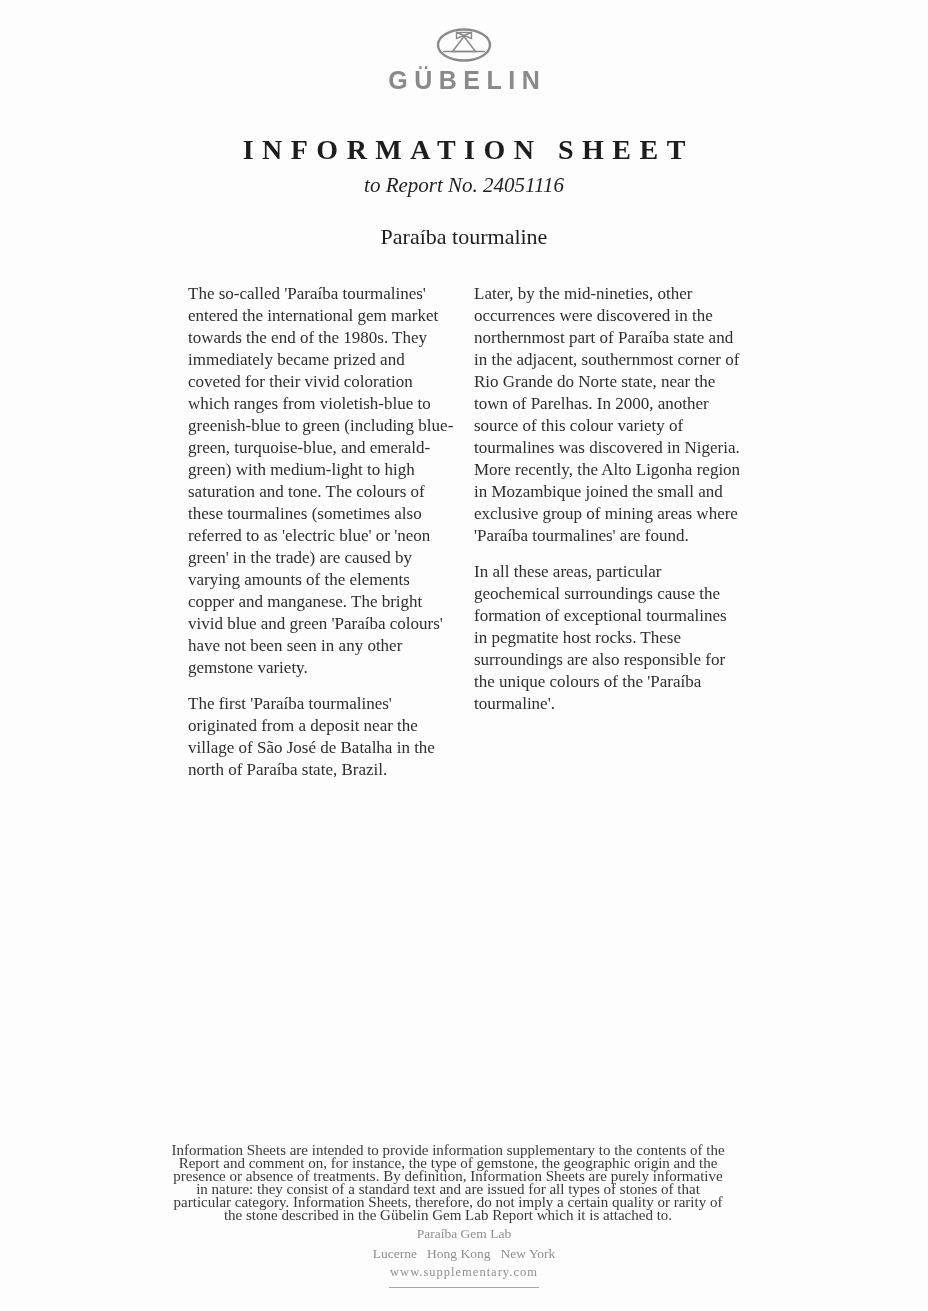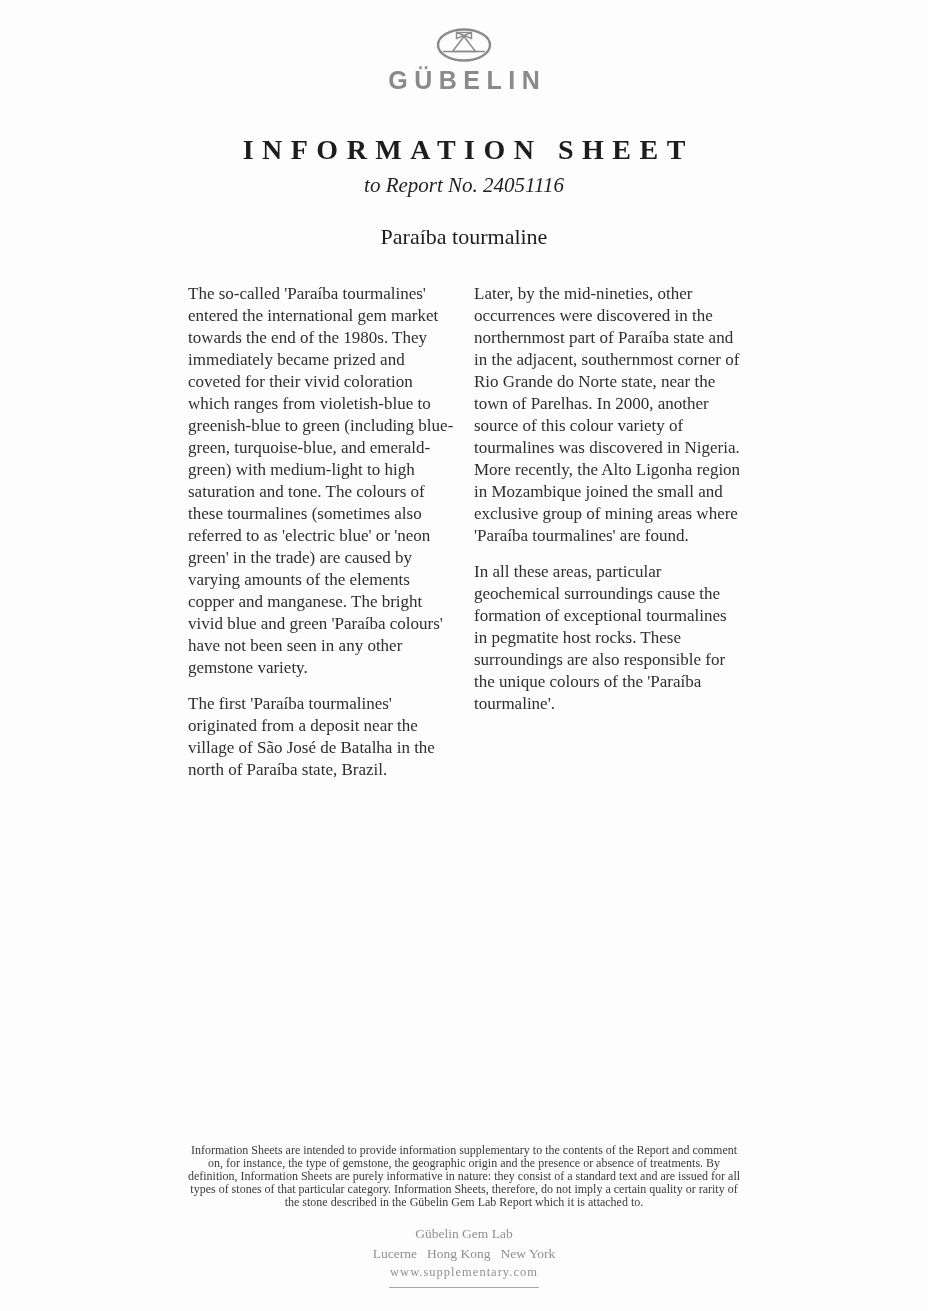--- a/index.html
+++ b/index.html
@@ -53,23 +53,23 @@
   .col { flex:1; min-width:0; }
   .col p {
     margin:0 0 14px 0;
     font-size:17px; line-height:22px;
     color:#2e2e2e;
     text-align:left;
   }
 
   
   .disclaimer {
-    position:absolute; top:1144px; left:184px; width:560px;
+    position:absolute; top:1144px; left:168px; width:560px;
     text-align:center;
-    font-size:12px; line-height:13px;
+    font-size:15px; line-height:13px;
     color:#3a3a3a;
   }
 
   
   .footer {
     position:absolute; top:1226px; left:0; right:0;
     text-align:center;
     color:#8f8f8f;
   }
   .lab-name   { font-size:13.5px; }
@@ -110,19 +110,19 @@
     </div>
     <div class="col">
       <p>Later, by the mid-nineties, other occurrences were discovered in the northernmost part of Paraíba state and in the adjacent, southernmost corner of Rio Grande do Norte state, near the town of Parelhas. In 2000, another source of this colour variety of tourmalines was discovered in Nigeria. More recently, the Alto Ligonha region in Mozambique joined the small and exclusive group of mining areas where 'Paraíba tourmalines' are found.</p>
       <p>In all these areas, particular geochemical surroundings cause the formation of exceptional tourmalines in pegmatite host rocks. These surroundings are also responsible for the unique colours of the 'Paraíba tourmaline'.</p>
     </div>
   </div>
 
   <div class="disclaimer">Information Sheets are intended to provide information supplementary to the contents of the Report and comment on, for instance, the type of gemstone, the geographic origin and the presence or absence of treatments. By definition, Information Sheets are purely informative in nature: they consist of a standard text and are issued for all types of stones of that particular category. Information Sheets, therefore, do not imply a certain quality or rarity of the stone described in the Gübelin Gem Lab Report which it is attached to.</div>
 
   <div class="footer">
-    <div class="lab-name">Gübelin Gem Lab</div>
+    <div class="lab-name">Paraíba Gem Lab</div>
     <div class="locations">Lucerne   Hong Kong   New York</div>
     <div class="website">www.supplementary.com</div>
     <div class="footer-rule"></div>
   </div>
 
 </div>
 
 </body></html>

